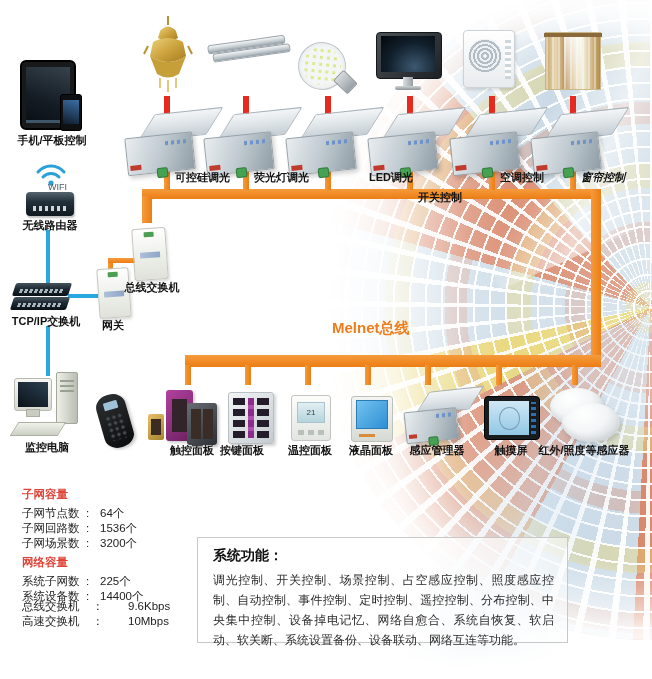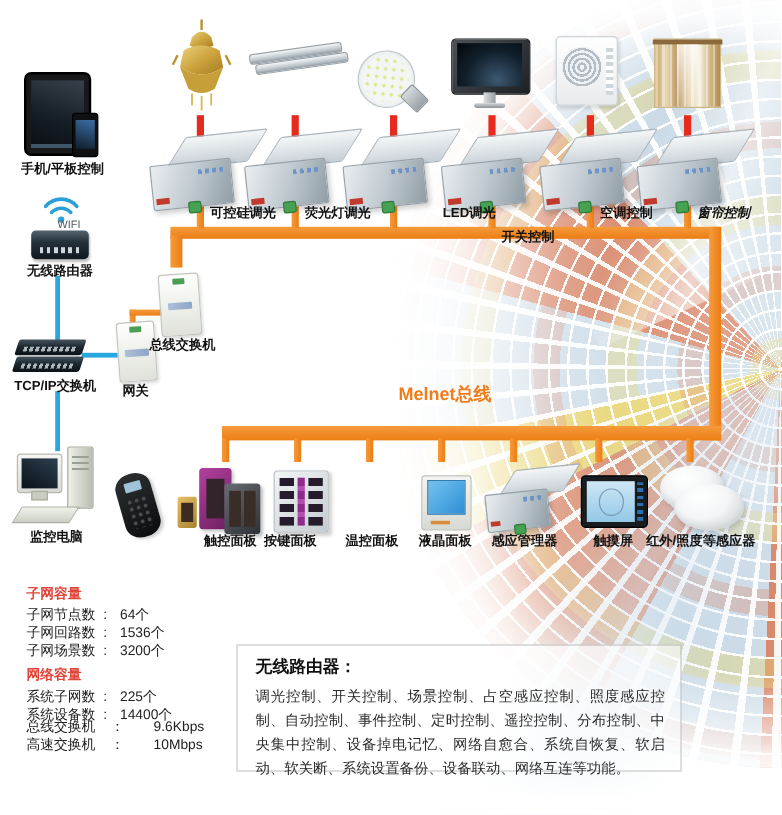--- a/index.html
+++ b/index.html
@@ -344,20 +344,23 @@
   <div class="tp-dark" style="left:187px;top:403px;"></div>
   <div class="lbl c" style="left:192px;top:443px;">触控面板</div>
 
   <div class="keypad" style="left:228px;top:392px;">
     <div class="col l"></div>
       <div class="mid"></div>
       <div class="col r"></div>
   </div>
   <div class="lbl c" style="left:242px;top:443px;">按键面板</div>
 
+  <div class="thermo" style="left:291px;top:395px;">
+    <div class="scr">21</div>
+  </div>
   <div class="lbl c" style="left:310px;top:443px;">温控面板</div>
 
   <div class="lcdp" style="left:351px;top:396px;"></div>
   <div class="lbl c" style="left:371px;top:443px;">液晶面板</div>
 
   <div class="din" style="left:404px;top:390px;width:66px;height:52px;">
     <div class="dtop"></div>
       <div class="dfront"></div>
       <div class="ddots"></div>
       <div class="dstrip"></div>
@@ -413,17 +416,17 @@
         <span class="sv">9.6Kbps</span>
       </div>
     <div class="srow wide">
         <span class="sl">高速交换机</span>
         <span class="sc">：</span>
         <span class="sv">10Mbps</span>
       </div>
   </div>
 
   <div class="funcbox">
-    <div class="fh">无线路由器：</div>
+    <div class="fh">系统功能：</div>
     <div class="fb">调光控制、开关控制、场景控制、占空感应控制、照度感应控制、自动控制、事件控制、定时控制、遥控控制、分布控制、中央集中控制、设备掉电记忆、网络自愈合、系统自恢复、软启动、软关断、系统设置备份、设备联动、网络互连等功能。</div>
   </div>
 
 </div>
 
 </body></html>

